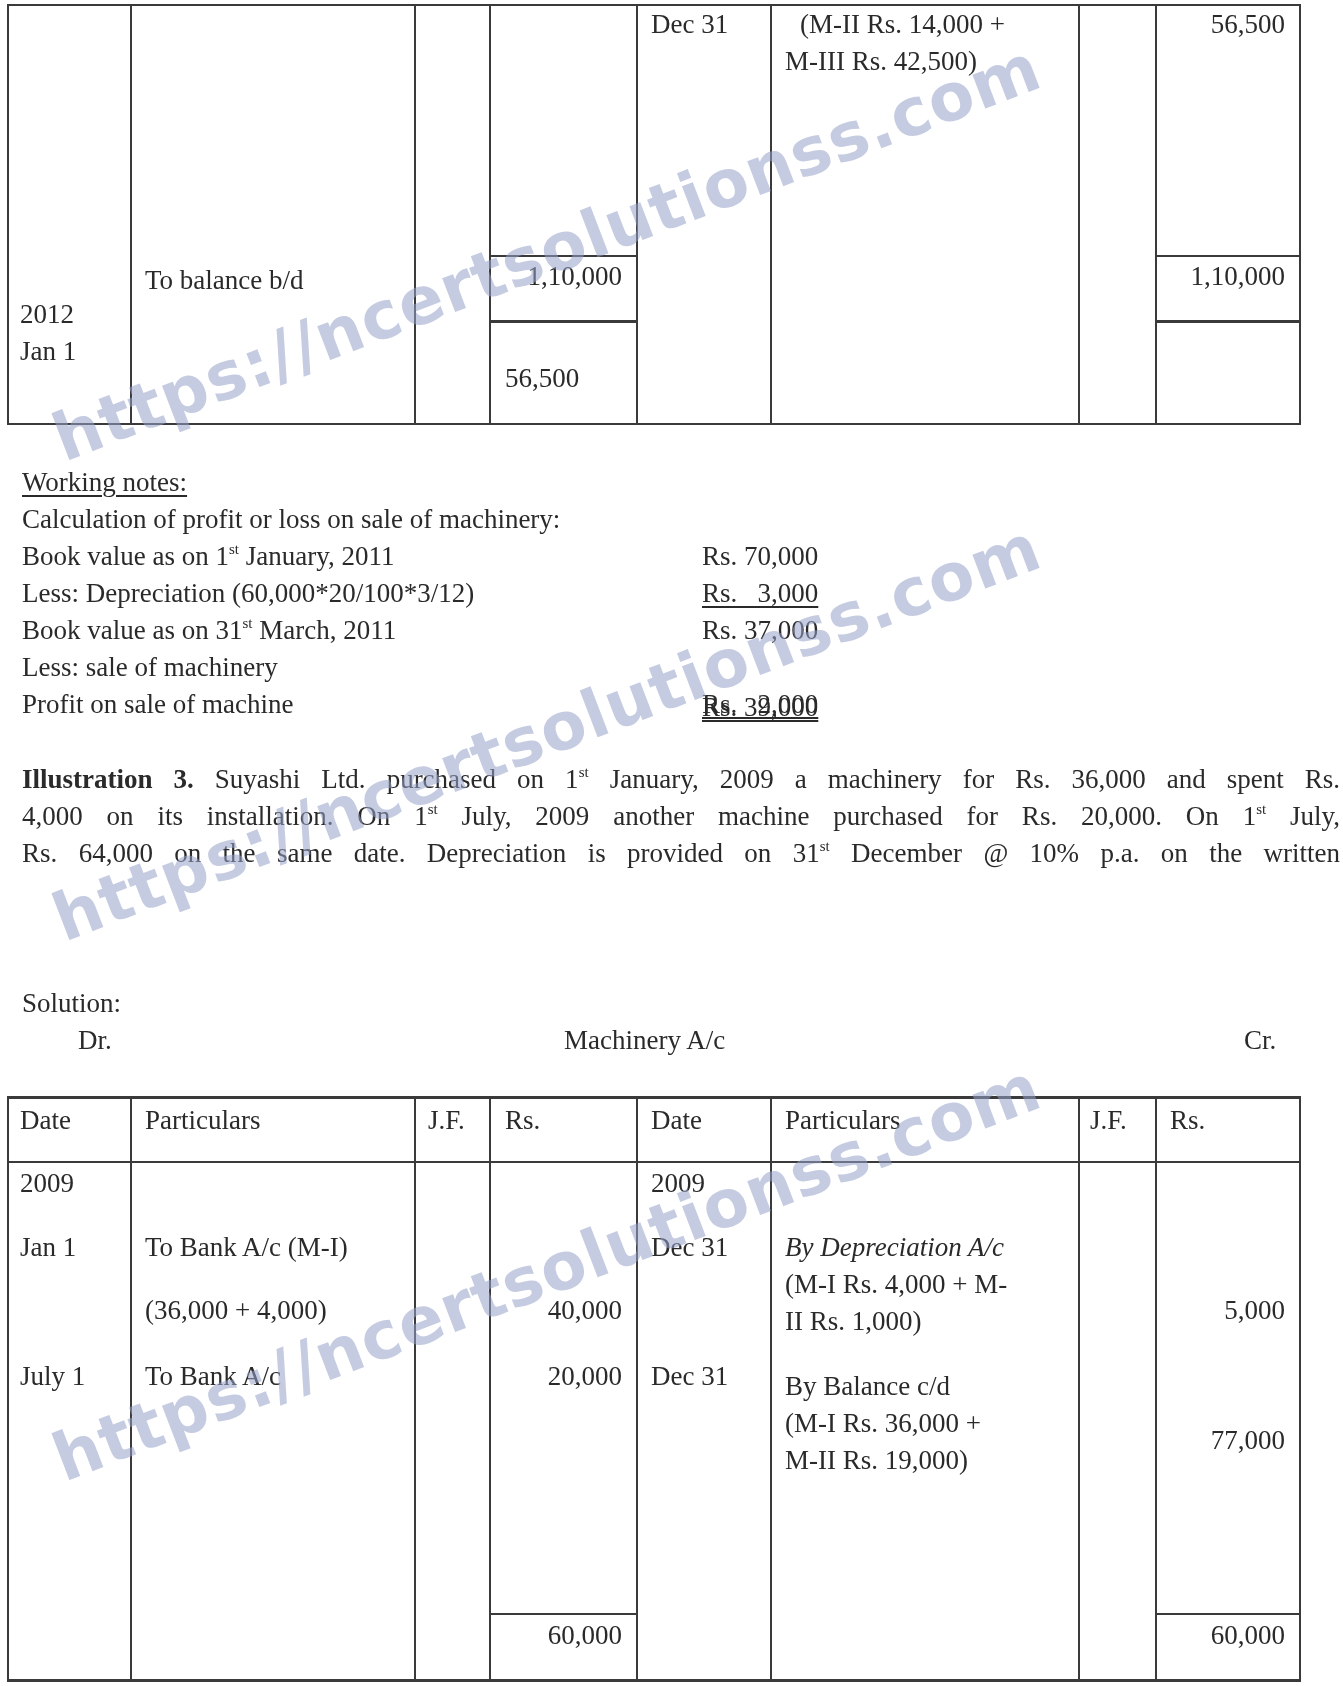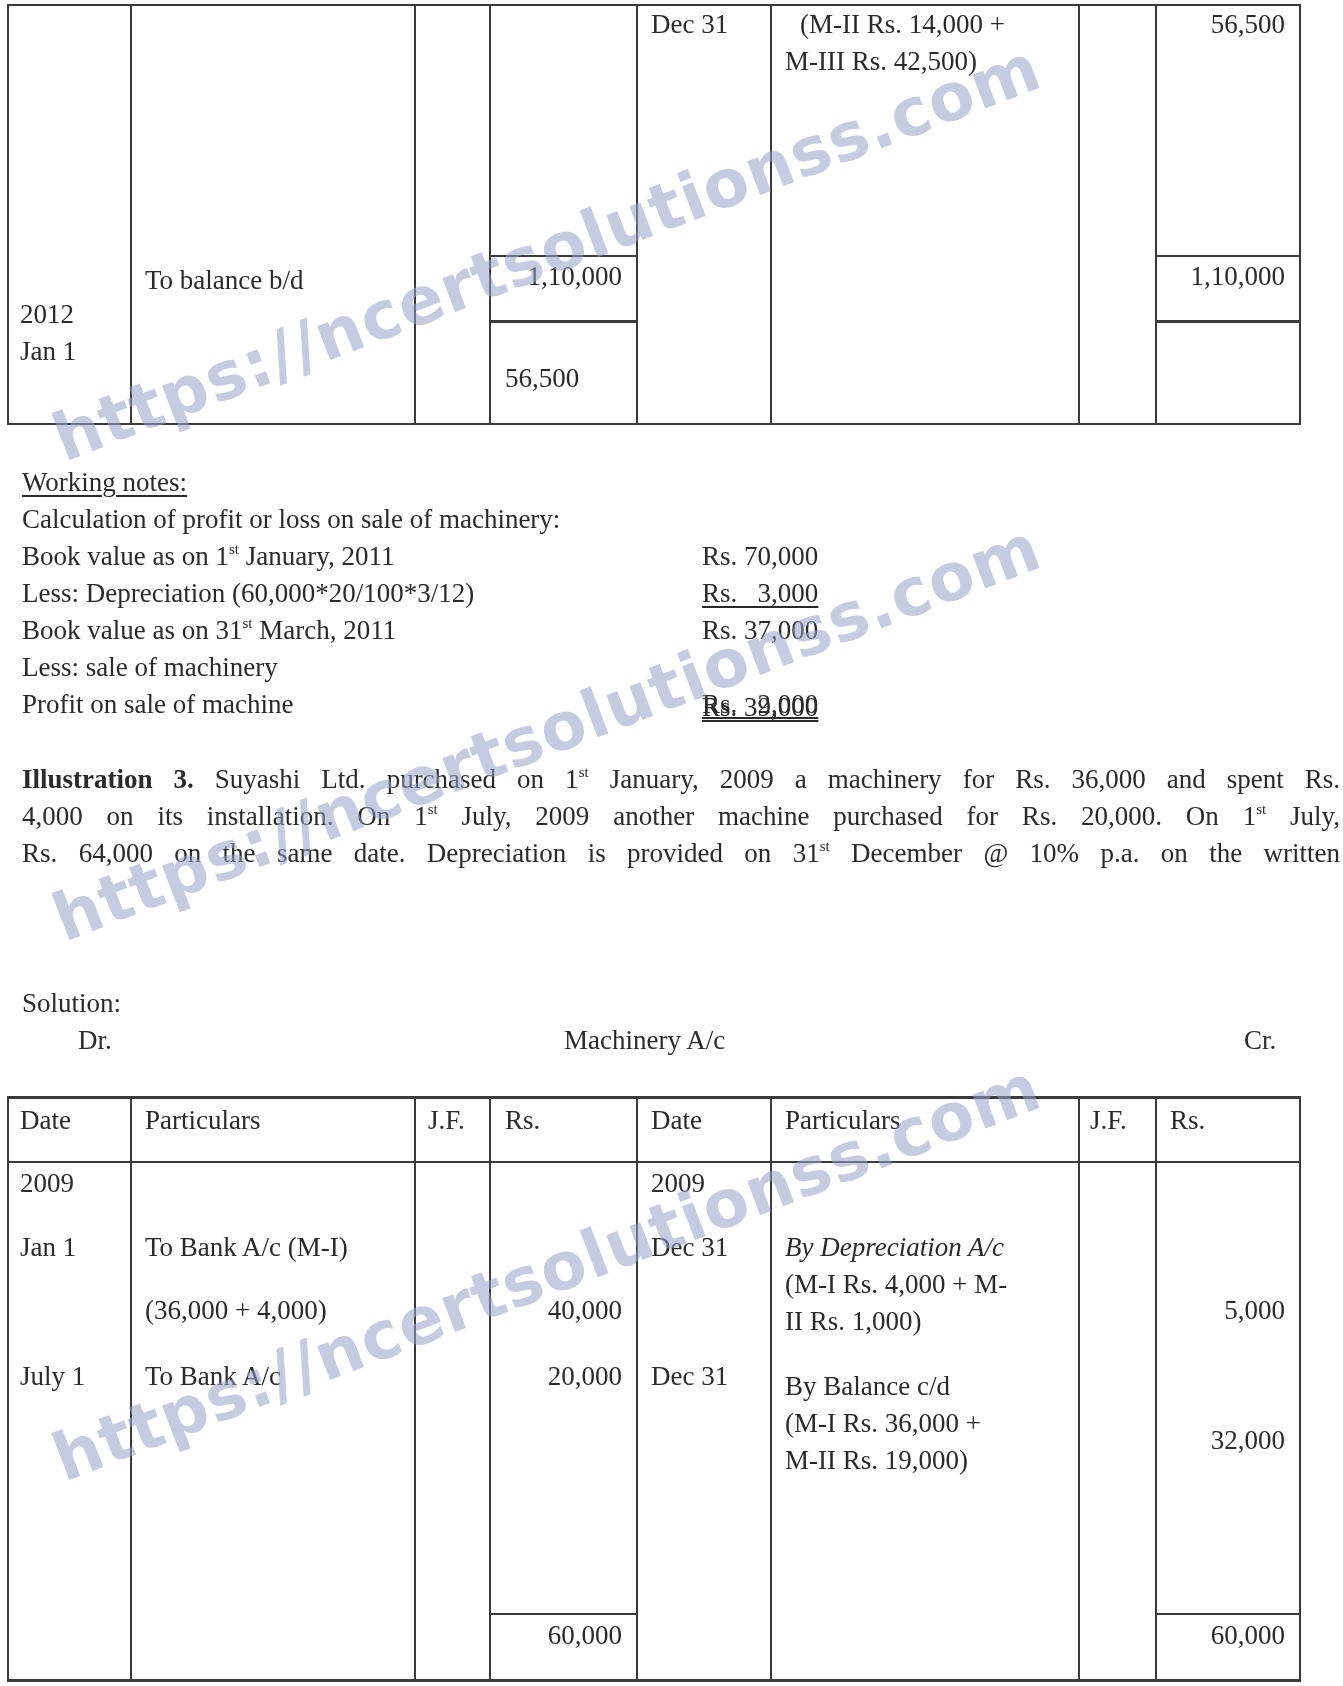--- a/index.html
+++ b/index.html
@@ -130,19 +130,19 @@
   <div class="abs t" style="left:651px;top:1229px;">Dec 31</div>
   <div class="abs t" style="left:785px;top:1229px;font-style:italic;">By Depreciation A/c</div>
   <div class="abs t" style="left:785px;top:1266px;">(M-I  Rs. 4,000 + M-</div>
   <div class="abs t" style="left:785px;top:1303px;">II Rs. 1,000)</div>
   <div class="abs t r" style="left:1158px;width:127px;top:1292px;">5,000</div>
 
   <div class="abs t" style="left:651px;top:1358px;">Dec 31</div>
   <div class="abs t" style="left:785px;top:1368px;">By Balance c/d</div>
   <div class="abs t" style="left:785px;top:1405px;">(M-I  Rs. 36,000 +</div>
   <div class="abs t" style="left:785px;top:1442px;">M-II  Rs. 19,000)</div>
-  <div class="abs t r" style="left:1158px;width:127px;top:1422px;">32,000</div>
+  <div class="abs t r" style="left:1158px;width:127px;top:1422px;">77,000</div>
   <div class="abs t r" style="left:1158px;width:127px;top:1617px;">60,000</div>
 </div>
 
 <div class="watermark" style="left:70px;top:400px;">https://ncertsolutionss.com</div>
 <div class="watermark" style="left:70px;top:880px;">https://ncertsolutionss.com</div>
 <div class="watermark" style="left:70px;top:1420px;">https://ncertsolutionss.com</div>
 
 </body></html>

